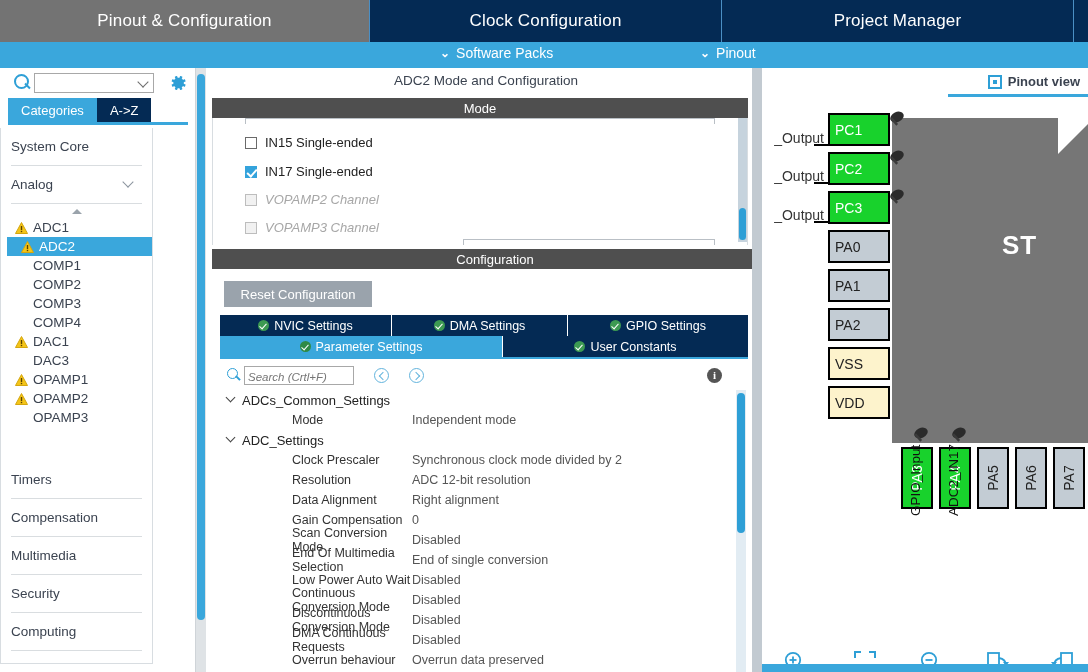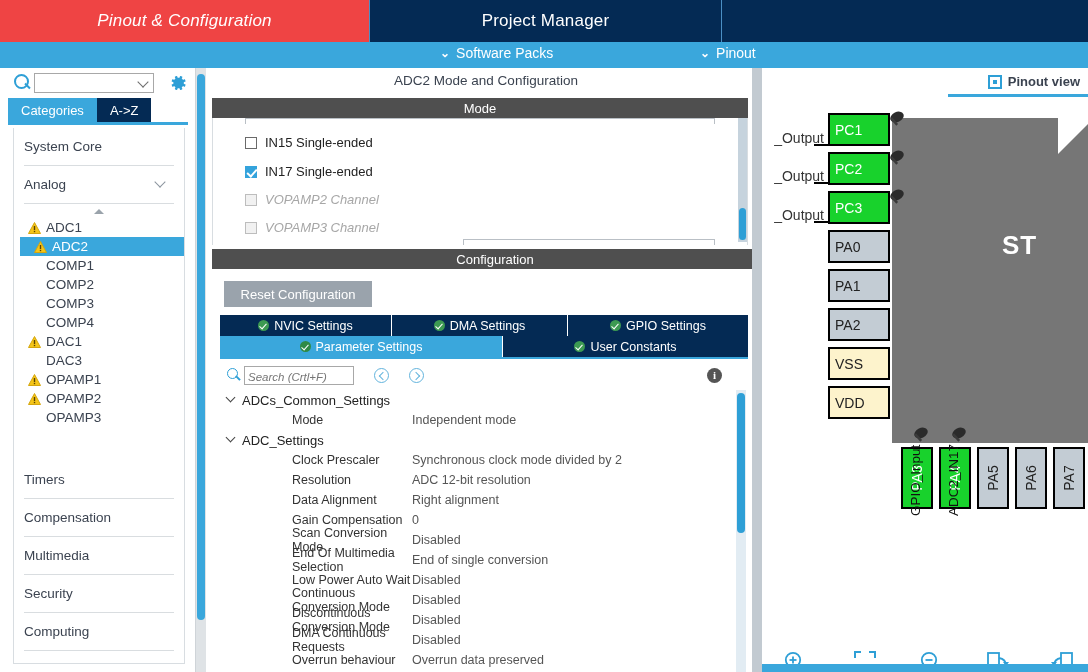--- a/index.html
+++ b/index.html
@@ -8,21 +8,21 @@
     overflow: hidden;
     font-family: "Liberation Sans", sans-serif;
     background: #ffffff;
   }
   #app { position: relative; width: 1088px; height: 672px; background:#fff; }
 
   
   .tabbar { position:absolute; left:0; top:0; width:1088px; height:42px; background:#042a54; display:flex; }
   .tab { height:42px; display:flex; align-items:center; justify-content:center;
          color:#ffffff; font-size:17px; letter-spacing:.2px; border-right:1px solid #4b8fc4; }
-  .tab.active { background:#ef4444;font-style:italic; }
+  .tab.active { background:#737373; }
   .tab.t1 { width:370px; }
   .tab.t2 { width:352px; background:#042a54; }
   .tab.t3 { width:352px; background:#042a54; }
   .tab.t4 { width:14px; background:#042a54; border-right:none; }
 
   
   .subbar { position:absolute; left:0; top:42px; width:1088px; height:26px; background:#3aa7dc; }
   .submenu { position:absolute; color:#fff; font-size:14px; display:flex; align-items:center; gap:6px; top:3px; }
   .submenu .chev { font-size:12px; font-weight:bold; }
   .sm-sw { left:440px; }
@@ -47,21 +47,21 @@
   .gearbtn { margin-left:14px; width:20px; height:20px; position:relative; }
   .gear-svg { width:20px; height:20px; display:block; }
 
   .catrow { position:absolute; left:8px; top:30px; display:flex; }
   .catbtn { height:24px; padding:0 13px; font-size:13px; display:flex; align-items:center;
             justify-content:center; color:#ffffff; }
   .catbtn.sel { background:#3aa7dc; }
   .catbtn.az { background:#042a54; }
   .catunder { position:absolute; left:8px; top:54px; width:180px; height:3px; background:#3aa7dc; }
 
-  .treebox { position:absolute; left:13px; top:60px; width:172px; height:536px; background:#fff;
+  .treebox { position:absolute; left:0; top:60px; width:153px; height:536px; background:#fff;
              border:1px solid #d8dde1; border-top:none; overflow:hidden; }
   .grp { position:relative; height:38px; margin:0 10px; display:flex; align-items:center;
          border-bottom:1px solid #d9dde0; }
   .grp .gname { font-size:13.5px; color:#3b4350; }
   .grp .gchev { position:absolute; right:8px; width:10px; height:10px; }
   .gchev.down::after { content:""; position:absolute; left:0; top:-2px; width:7px; height:7px;
         border-right:1.5px solid #8b949e; border-bottom:1.5px solid #8b949e; transform:rotate(45deg); }
 
   .spinner { height:14px; display:flex; justify-content:center; align-items:center; }
   .spinner .up { width:0;height:0;border-left:5px solid transparent;border-right:5px solid transparent;
@@ -198,20 +198,21 @@
   .zb { position:absolute; width:26px; height:26px; }
   .bottomstrip { position:absolute; left:762px; top:664px; width:326px; height:8px; background:#3aa7dc; }
 </style>
 </head>
 <body>
 
 <div id="app">
 
   <div class="tabbar">
     <div class="tab t1 active">Pinout &amp; Configuration</div>
+    <div class="tab t2">Clock Configuration</div>
     <div class="tab t3">Project Manager</div>
     <div class="tab t4"></div>
   </div>
 
   <div class="subbar">
     <div class="submenu sm-sw">
       <span class="chev">⌄</span>
       <span>Software Packs</span>
     </div>
     <div class="submenu sm-pin">

